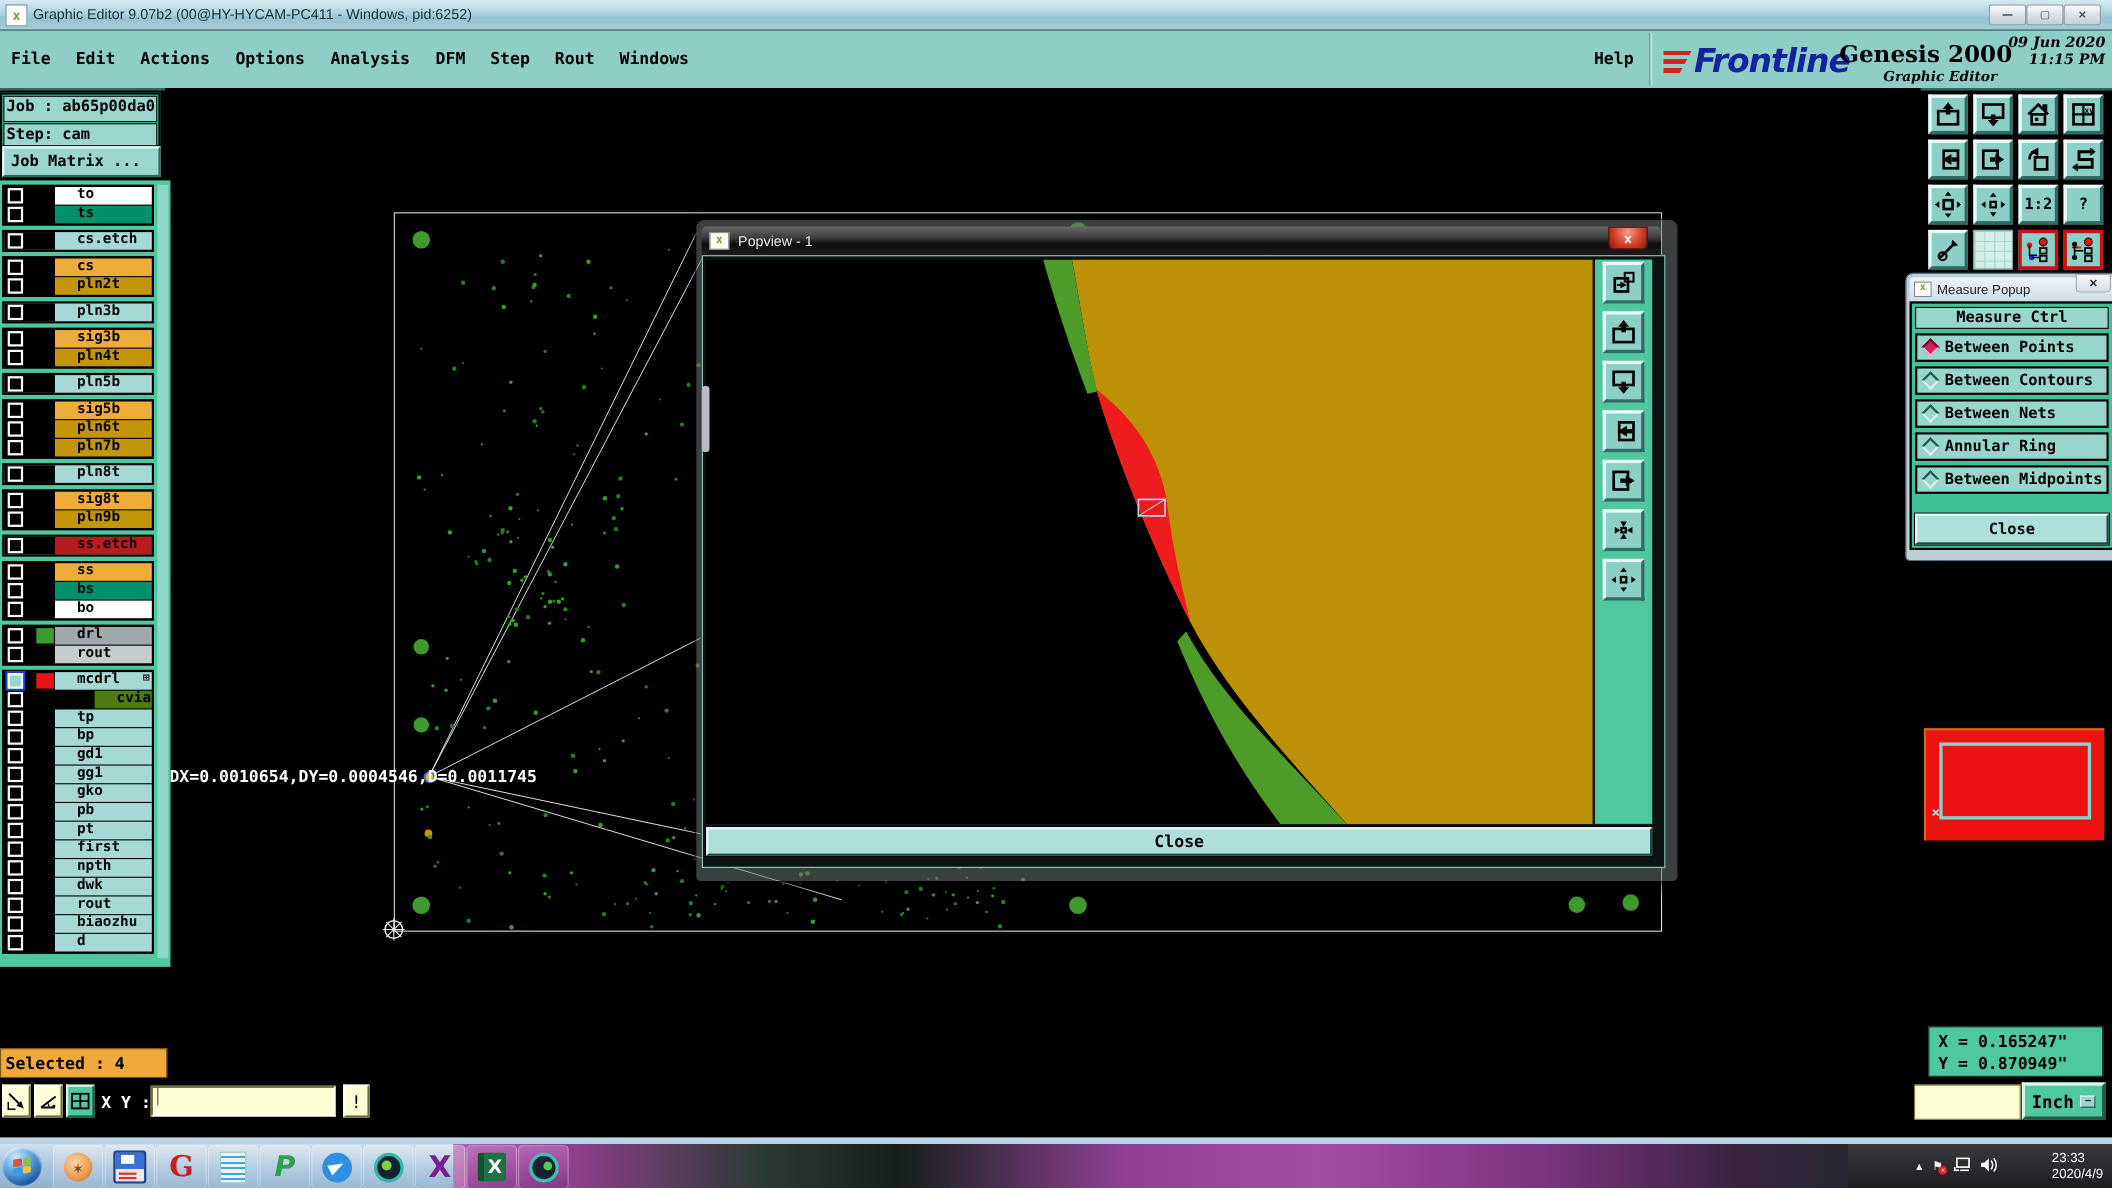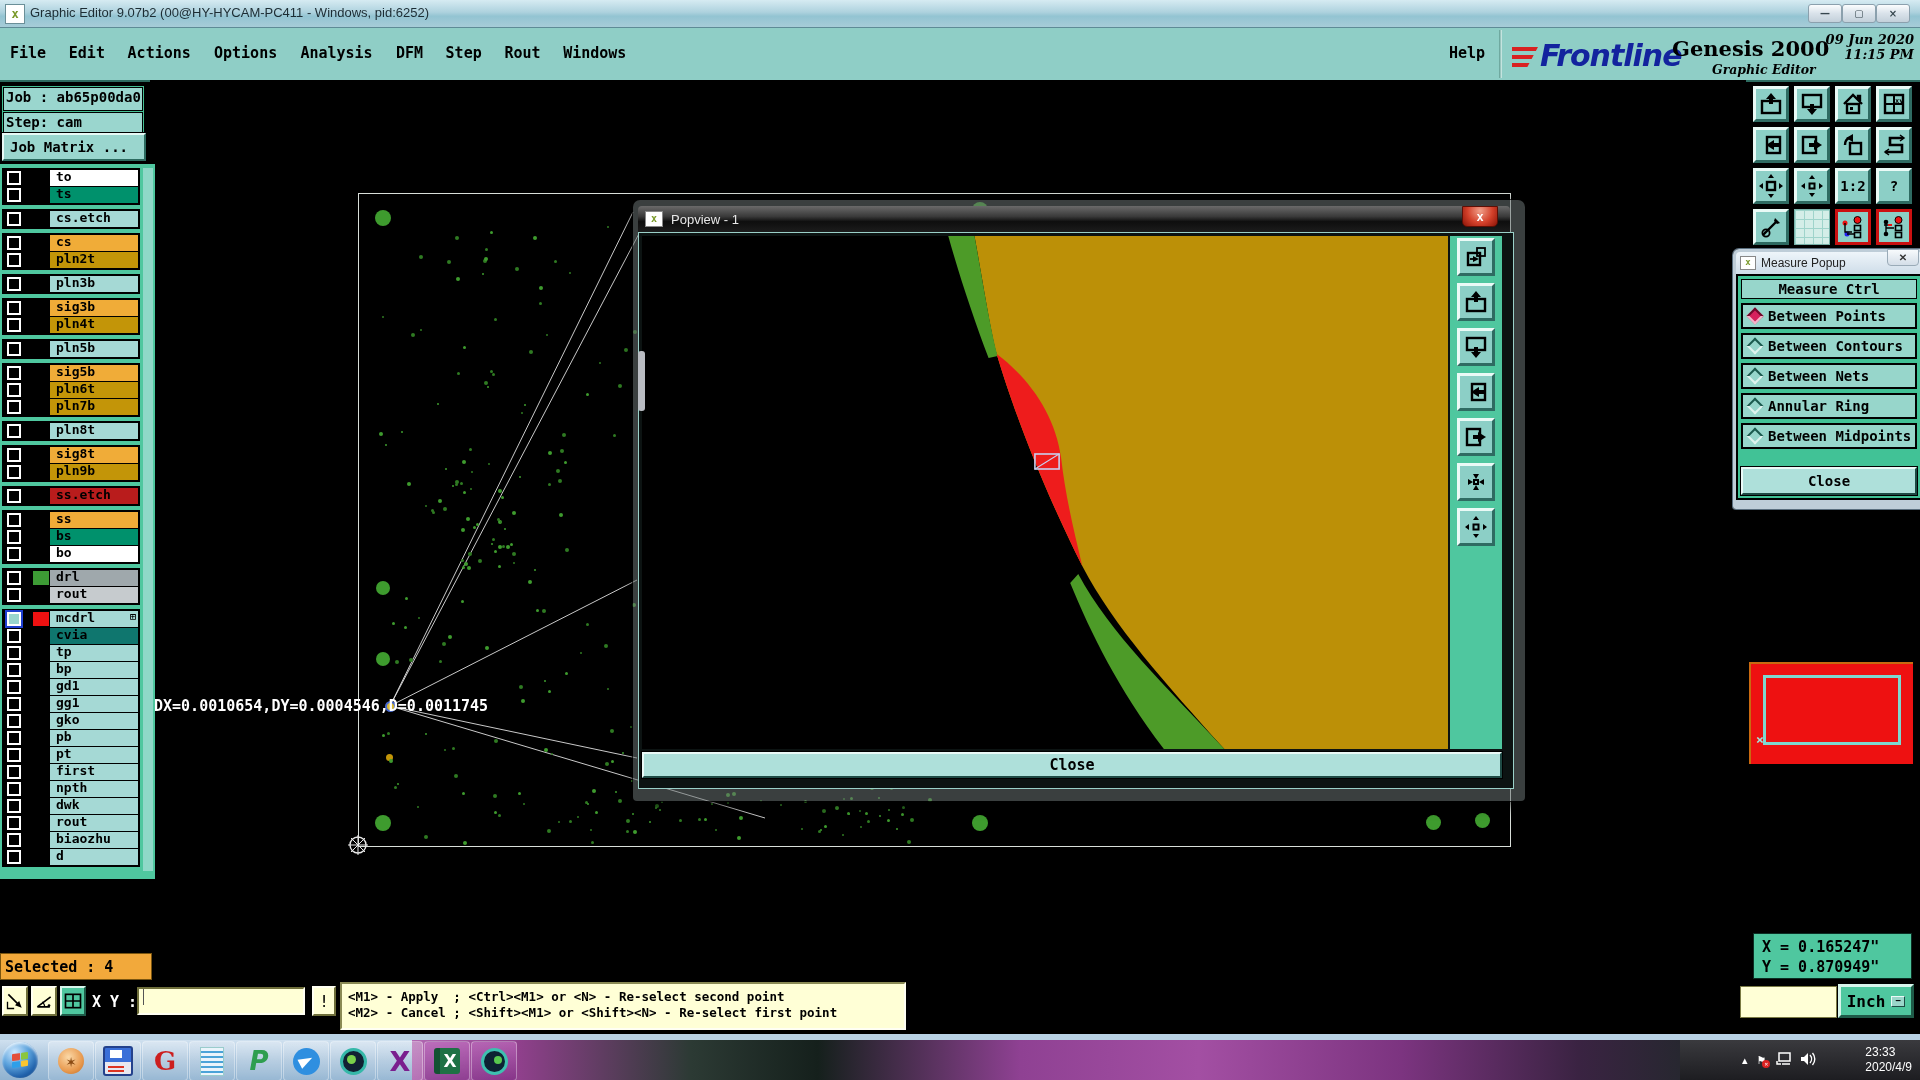--- a/index.html
+++ b/index.html
@@ -40,21 +40,21 @@
   .layerlist{left:0;top:164px;width:150px;background:#4FC79F;padding:4px 3px 8px 2px;}
   .layerlist .rail{position:absolute;right:2px;top:4px;bottom:8px;width:10px;background:#8FD8C8;}
   .lgroup{border:2px solid #000;background:#000;margin-bottom:4px;width:134px;}
   .lrow{display:flex;align-items:center;height:16px;margin-bottom:1px;background:#000;}
   .lrow:last-child{margin-bottom:0;}
   .cbcell{width:26px;display:flex;justify-content:flex-start;padding-left:3px;}
   .cb{width:10px;height:10px;border:2px solid #fff;background:#000;}
   .cb.sel{border-color:#fff;box-shadow:0 0 0 2px #1f3fd0;background:#9AD6CE;}
   .swatch{width:16px;height:14px;margin-right:1px;}
   .lname{flex:1;height:16px;font:bold 13px "DejaVu Sans Mono",monospace;line-height:14px;
-    padding-left:6px;color:#000;position:relative;white-space:nowrap;overflow:hidden;}
+    padding-left:20px;color:#000;position:relative;white-space:nowrap;overflow:hidden;}
   .lname .gridglyph{position:absolute;right:2px;top:1px;font-size:10px;line-height:10px;}
   .selbar{left:0;top:953px;width:146px;height:25px;background:#F2A93B;border:1px solid #7a5510;
     font:bold 15px "DejaVu Sans Mono",monospace;display:flex;align-items:center;padding-left:4px;}
 
   
   .canvas{left:150px;top:80px;width:1596px;height:902px;background:#000;overflow:hidden;}
   .panelrect{left:208px;top:113px;width:1151px;height:652px;border:1px solid #d8ded9;}
   .pad{border-radius:50%;background:#3E9B2E;}
   .measure-text{left:4px;top:617px;font:bold 15px "DejaVu Sans Mono",monospace;color:#fff;white-space:nowrap;}
 
@@ -626,21 +626,21 @@
             <span class="cb sel"></span>
           </span>
           <span class="swatch" style="background: rgb(238, 17, 17);"></span>
           <span class="lname" style="background: rgb(165, 217, 213);">mcdrl<span class="gridglyph">⊞</span></span>
         </div>
         <div class="lrow">
           <span class="cbcell">
             <span class="cb"></span>
           </span>
           <span class="swatch" style="background: rgb(0, 0, 0);"></span>
-          <span class="lname" style="background: #0f766e;">cvia</span>
+          <span class="lname" style="background: #4d7c0f; margin-left: 36px;">cvia</span>
         </div>
         <div class="lrow">
           <span class="cbcell">
             <span class="cb"></span>
           </span>
           <span class="swatch" style="background: rgb(0, 0, 0);"></span>
           <span class="lname" style="background: rgb(165, 217, 213);">tp</span>
         </div>
         <div class="lrow">
           <span class="cbcell">
@@ -967,22 +967,20 @@
       </span>
     <span class="abs cmdbtn teal" style="left:60px">
       <svg viewBox="0 0 24 24">
           <rect x="3" y="4" width="18" height="16" fill="none" stroke="#000" stroke-width="2"></rect>
           <path d="M12 4v16M3 12h18" stroke="#000" stroke-width="2"></path>
         </svg>
       </span>
     <span class="abs xylabel">X Y :</span>
     <span class="abs xyinput"><span></span><span class="caret"></span></span>
     <span class="abs cmdbtn" style="left:312px;width:24px">!</span>
-    <span class="abs instrbox">&lt;M1&gt; - Apply  ; &lt;Ctrl&gt;&lt;M1&gt; or &lt;N&gt; - Re-select second point
-&lt;M2&gt; - Cancel ; &lt;Shift&gt;&lt;M1&gt; or &lt;Shift&gt;&lt;N&gt; - Re-select first point</span>
     <span class="abs unitstrip"></span>
     <span class="abs unitbtn">
         <span>Inch</span>
         <span class="dd">–</span>
       </span>
   </div>
   <div class="abs edgestrip"></div>
 
   <div class="abs taskbar">
     <div class="abs tb-purple"></div>

